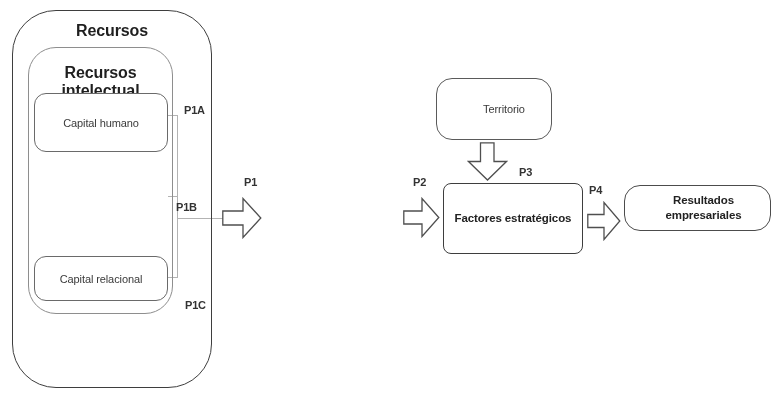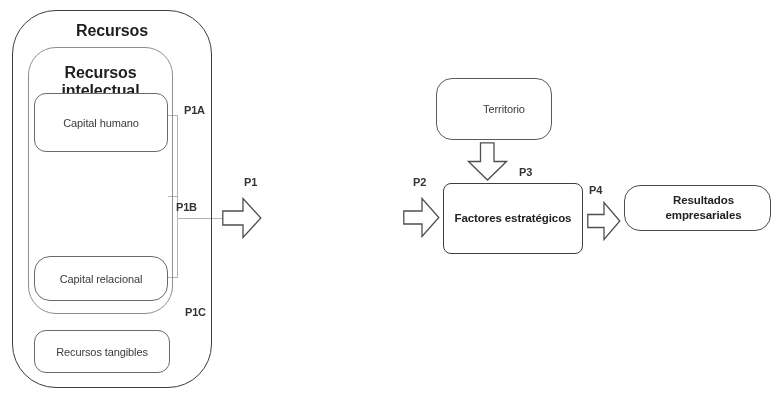--- a/index.html
+++ b/index.html
@@ -108,31 +108,28 @@
     <div class="group-title" style="top:11px;">Recursos</div>
   </div>
 
   <div class="group-box ci z1" style="left:28px; top:47px; width:145px; height:267px;">
     <div class="group-title" style="top:16px;">Recursos intelectual</div>
   </div>
 
   <div class="box leaf z1" style="left:34px; top:93px; width:134px; height:59px;">
     <span class="leaf-label">Capital humano</span>
   </div>
-  <div class="box leaf z1" style="left:34px; top:256px; width:134px; height:45px;border-radius:16px;">
+  <div class="box leaf z1" style="left:34px; top:256px; width:134px; height:45px;">
     <span class="leaf-label">Capital relacional</span>
   </div>
 
-  <div class="box leaf z1" style="left:34px; top:330px; width:136px; height:43px;">
-    <span class="leaf-label">Recursos tangibles</span>
-  </div>
 
   <div class="p-label" style="left:184px; top:104px;">P1A</div>
   <div class="p-label" style="left:176px; top:201px;">P1B</div>
-  <div class="p-label" style="left:185px; top:306px;">P1C</div>
+  <div class="p-label" style="left:185px; top:299px;">P1C</div>
 
   <div class="p-label" style="left:244px; top:176px;">P1</div>
   <div class="p-label" style="left:413px; top:176px;text-align:right;">P2</div>
   <div class="p-label" style="left:519px; top:155px;margin-top:11px;">P3</div>
   <div class="p-label" style="left:589px; top:184px;">P4</div>
 
   <div class="arrow" style="left:222px; top:197px;">
     <svg width="40" height="42" viewBox="0 0 40 42">
       <polygon points="0.8,14 21,14 21,1.5 38.8,21 21,40.5 21,28 0.8,28" fill="#ffffff" stroke="#4f4f4f" stroke-width="1.3"></polygon>
     </svg>

